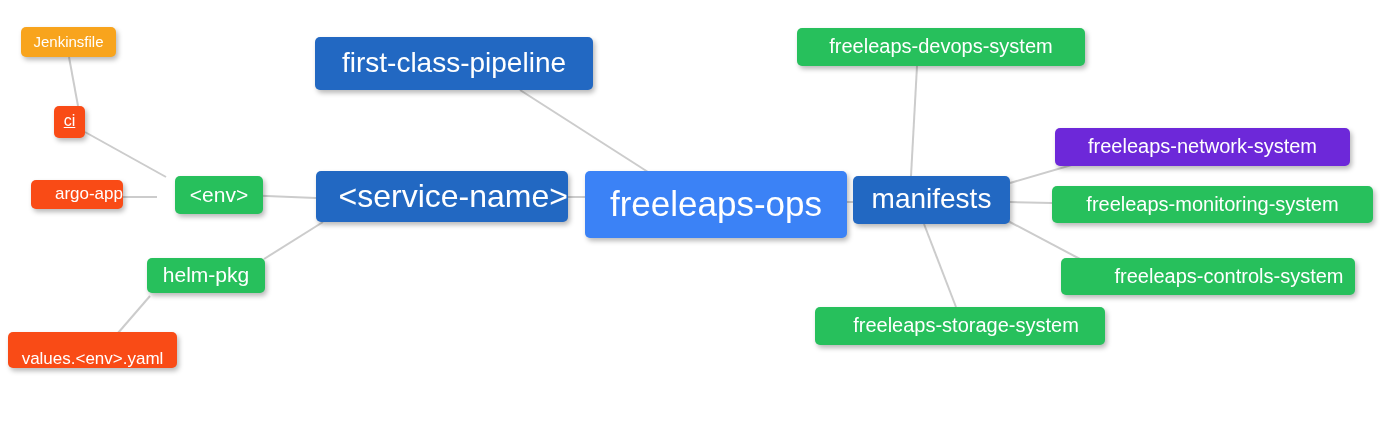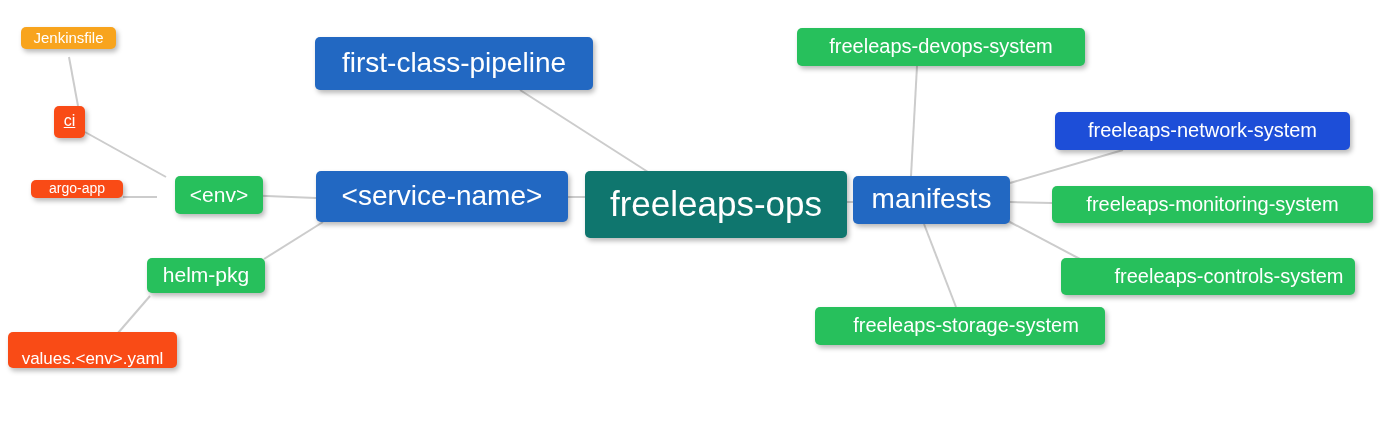--- a/index.html
+++ b/index.html
@@ -54,54 +54,54 @@
       <line x1="568" y1="197" x2="585" y2="197" stroke="#cccccc" stroke-width="2"></line>
       <line x1="520" y1="90" x2="648" y2="172" stroke="#cccccc" stroke-width="2"></line>
       <line x1="847" y1="202" x2="853" y2="202" stroke="#cccccc" stroke-width="2"></line>
       <line x1="917" y1="66" x2="911" y2="176" stroke="#cccccc" stroke-width="2"></line>
       <line x1="1010" y1="183" x2="1123" y2="150" stroke="#cccccc" stroke-width="2"></line>
       <line x1="1010" y1="202" x2="1052" y2="203" stroke="#cccccc" stroke-width="2"></line>
       <line x1="1008" y1="221" x2="1080" y2="259" stroke="#cccccc" stroke-width="2"></line>
       <line x1="924" y1="224" x2="956" y2="307" stroke="#cccccc" stroke-width="2"></line>
     </svg>
   <div id="node-layer">
-      <div class="node" style="left: 21px; top: 27px; width: 95px; height: 22px; background: rgb(248, 164, 29); font-size: 15px; color: rgb(255, 255, 255);">
+      <div class="node" style="left: 21px; top: 27px; width: 95px; height: 30px; background: rgb(248, 164, 29); font-size: 15px; color: rgb(255, 255, 255);">
         <span>Jenkinsfile</span>
       </div>
       <div class="node" style="left: 54px; top: 106px; width: 31px; height: 32px; background: rgb(249, 75, 22); font-size: 16px; color: rgb(255, 255, 255); text-decoration: underline;">
         <span>ci</span>
       </div>
-      <div class="node" style="left: 31px; top: 180px; width: 92px; height: 18px; background: rgb(249, 75, 22); font-size: 14px; color: rgb(255, 255, 255);">
+      <div class="node" style="left: 31px; top: 180px; width: 92px; height: 29px; background: rgb(249, 75, 22); font-size: 17px; color: rgb(255, 255, 255); justify-content: flex-end;">
         <span>argo-app</span>
       </div>
       <div class="node" style="left: 157px; top: 176px; width: 88px; height: 38px; background: rgb(39, 192, 92); font-size: 21px; color: rgb(255, 255, 255); margin-left: 18px;">
         <span>&lt;env&gt;</span>
       </div>
       <div class="node" style="left: 147px; top: 258px; width: 118px; height: 35px; background: rgb(39, 192, 92); font-size: 21px; color: rgb(255, 255, 255);">
         <span>helm-pkg</span>
       </div>
       <div class="node" style="left: 8px; top: 332px; width: 169px; height: 36px; background: rgb(249, 75, 22); font-size: 17px; color: rgb(255, 255, 255); align-items: flex-end;">
         <span>values.&lt;env&gt;.yaml</span>
       </div>
       <div class="node" style="left: 315px; top: 37px; width: 278px; height: 53px; background: rgb(34, 104, 194); font-size: 28px; color: rgb(255, 255, 255);">
         <span>first-class-pipeline</span>
       </div>
-      <div class="node" style="left: 316px; top: 171px; width: 252px; height: 51px; background: rgb(34, 104, 194); font-size: 28px; color: rgb(255, 255, 255);">
+      <div class="node" style="left: 316px; top: 171px; width: 252px; height: 51px; background: rgb(34, 104, 194); font-size: 32px; color: rgb(255, 255, 255); justify-content: flex-end;">
         <span>&lt;service-name&gt;</span>
       </div>
-      <div class="node" style="left: 585px; top: 171px; width: 262px; height: 67px; background: #0f766e; font-size: 35px; color: rgb(255, 255, 255);">
+      <div class="node" style="left: 585px; top: 171px; width: 262px; height: 67px; background: #3b82f6; font-size: 35px; color: rgb(255, 255, 255);">
         <span>freeleaps-ops</span>
       </div>
       <div class="node" style="left: 853px; top: 176px; width: 157px; height: 48px; background: rgb(34, 104, 194); font-size: 28px; color: #ffffff; align-items: center;">
         <span>manifests</span>
       </div>
       <div class="node" style="left: 797px; top: 28px; width: 288px; height: 38px; background: rgb(39, 192, 92); font-size: 20px; color: rgb(255, 255, 255); align-items: center;">
         <span>freeleaps-devops-system</span>
       </div>
-      <div class="node" style="left: 1055px; top: 112px; width: 295px; height: 38px; background: #1d4ed8; font-size: 20px; color: rgb(255, 255, 255);">
+      <div class="node" style="left: 1055px; top: 128px; width: 295px; height: 38px; background: #6d28d9; font-size: 20px; color: rgb(255, 255, 255);">
         <span>freeleaps-network-system</span>
       </div>
       <div class="node" style="left: 1052px; top: 186px; width: 321px; height: 37px; background: rgb(39, 192, 92); font-size: 20px; color: rgb(255, 255, 255);">
         <span>freeleaps-monitoring-system</span>
       </div>
       <div class="node" style="left: 1061px; top: 258px; width: 294px; height: 37px; background: rgb(39, 192, 92); font-size: 20px; color: rgb(255, 255, 255); padding-left: 42px;">
         <span>freeleaps-controls-system</span>
       </div>
       <div class="node" style="left: 815px; top: 307px; width: 290px; height: 38px; background: rgb(39, 192, 92); font-size: 20px; color: rgb(255, 255, 255); padding-left: 12px;">
         <span>freeleaps-storage-system</span>

